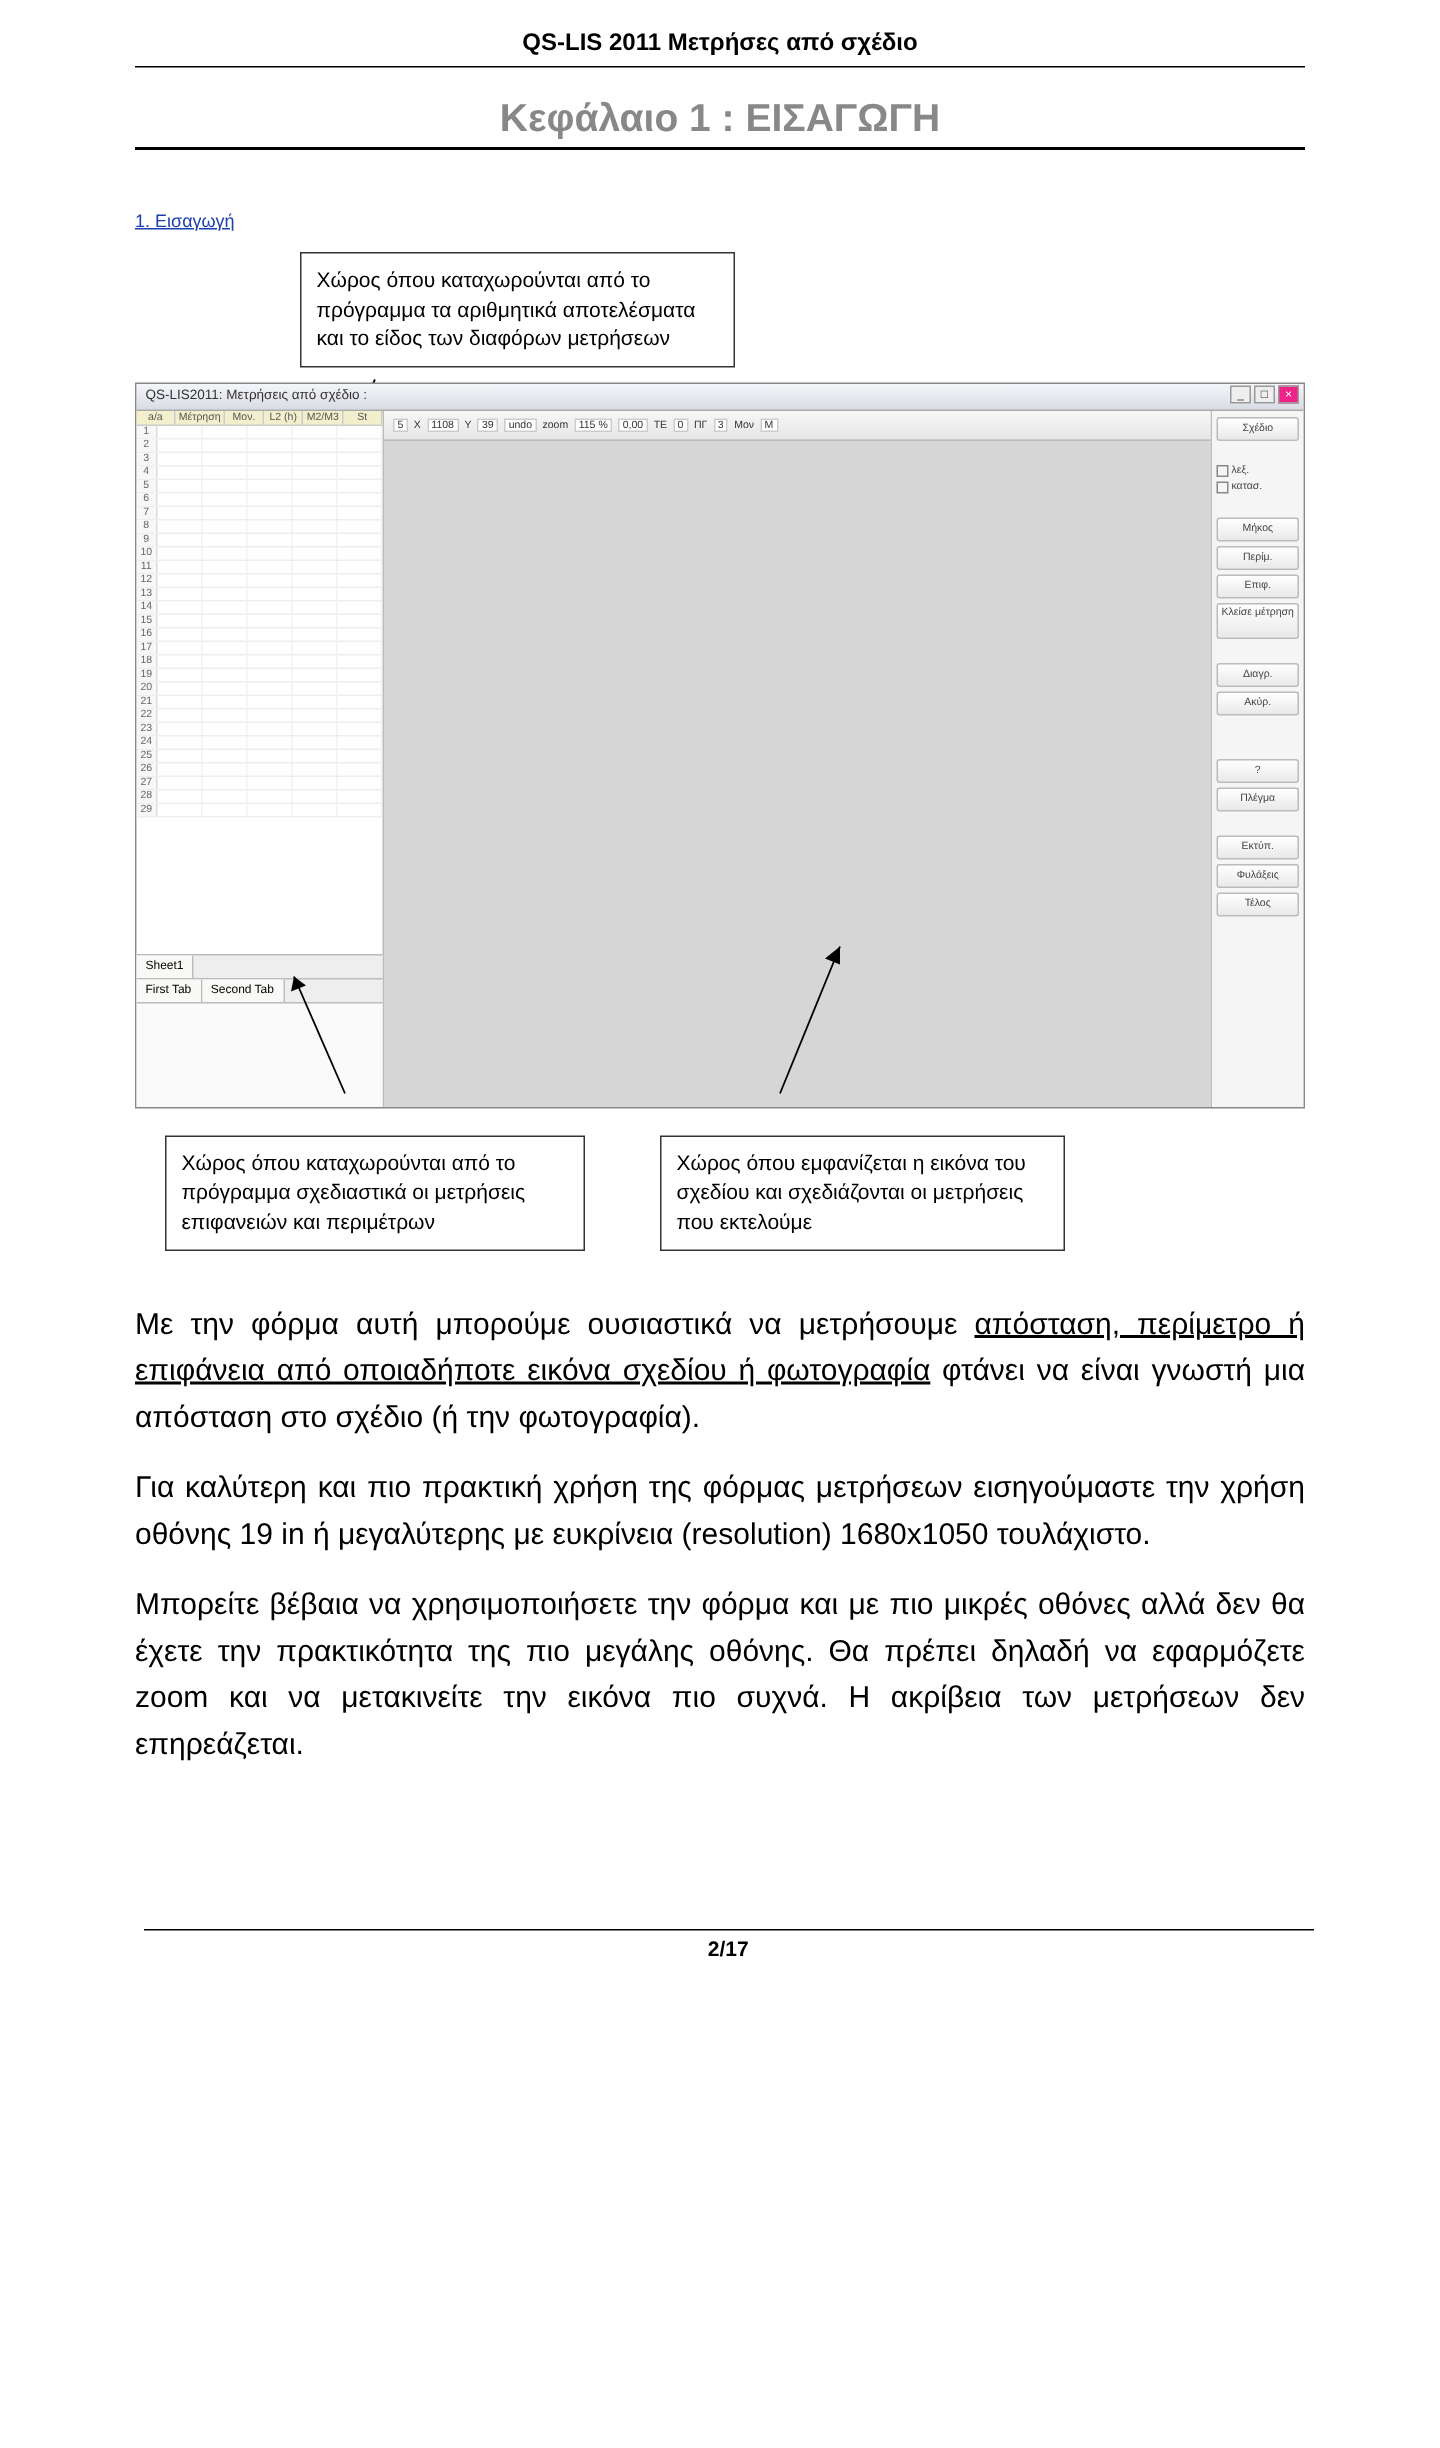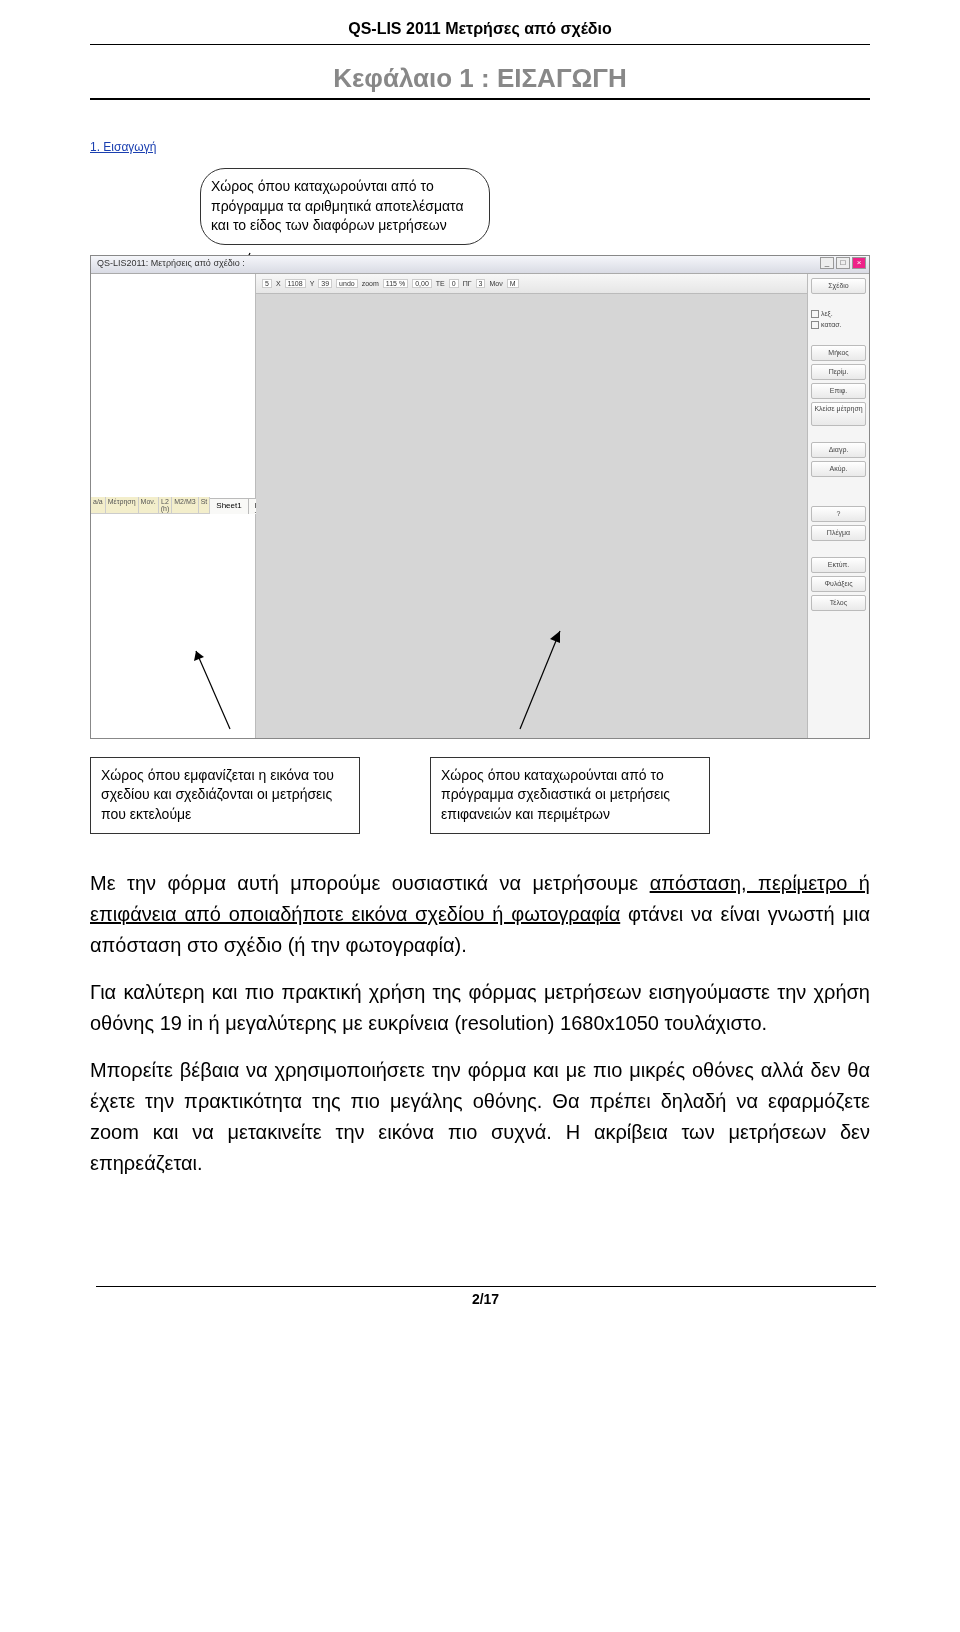--- a/index.html
+++ b/index.html
@@ -36,21 +36,21 @@
   }
   .callout-box {
     border: 1px solid #333;
     background: #fff;
     padding: 8px 10px;
     font-size: 14px;
     line-height: 1.4;
     color: #000;
     position: relative;
   }
-  .callout-top { width: 290px; margin-left: 110px; margin-bottom: 10px; border-radius: 25px; }
+  .callout-top { width: 290px; margin-left: 110px; margin-bottom: 10px; }
   .callout-row { display: flex; gap: 50px; margin-top: 18px; }
   .callout-left { width: 280px; margin-left: 20px; }
   .callout-right { width: 270px; }
   .screenshot {
     position: relative;
     width: 100%;
     height: 484px;
     border: 1px solid #888;
     background: linear-gradient(#e9eaee, #e1e3e8);
     margin-top: 4px;
@@ -67,22 +67,21 @@
   }
   .ss-close-btns { position: absolute; right: 3px; top: 1px; display: flex; gap: 2px; }
   .ss-close-btns div { width: 14px; height: 12px; border: 1px solid #999; background: #eee; font-size: 8px; text-align: center; line-height: 10px; }
   .ss-close-btns .red { background: #e28; color:#fff; }
   .ss-body { display: flex; height: calc(100% - 18px); }
   .ss-left {
     width: 165px;
     border-right: 1px solid #bbb;
     background: #fff;
     display: flex;
-    flex-direction: row;
-    align-items: center;
+    flex-direction: column;
   }
   .ss-grid-head {
     display: flex;
     font-size: 7px;
     background: #f3eecb;
     border-bottom: 1px solid #ccc;
   }
   .ss-grid-head div { border-right: 1px solid #ccc; padding: 1px 2px; flex: 1; text-align: center; color: #555; }
   .ss-grid-rows { flex: 1; overflow: hidden; }
   .ss-row { display: flex; height: 9px; border-bottom: 1px solid #eee; }
@@ -544,22 +543,22 @@
   <svg class="arrow-svg" style="left:100px; top:390px;" width="60" height="90">
     <line x1="40" y1="84" x2="6" y2="6" stroke="#000" stroke-width="1.2"></line>
     <polygon points="6,6 14,12 4,16" fill="#000"></polygon>
   </svg>
   <svg class="arrow-svg" style="left:420px; top:370px;" width="70" height="110">
     <line x1="10" y1="104" x2="50" y2="6" stroke="#000" stroke-width="1.2"></line>
     <polygon points="50,6 40,14 50,18" fill="#000"></polygon>
   </svg>
 
   <div class="callout-row">
+    <div class="callout-box callout-left">Χώρος όπου καταχωρούνται από το πρόγραμμα σχεδιαστικά οι μετρήσεις επιφανειών και περιμέτρων</div>
     <div class="callout-box callout-right">Χώρος όπου εμφανίζεται η εικόνα του σχεδίου και σχεδιάζονται οι μετρήσεις που εκτελούμε</div>
-    <div class="callout-box callout-left">Χώρος όπου καταχωρούνται από το πρόγραμμα σχεδιαστικά οι μετρήσεις επιφανειών και περιμέτρων</div>
   </div>
 </div>
 
 <div class="body-text">
   <p>
     <span>Με την φόρμα αυτή μπορούμε ουσιαστικά να μετρήσουμε </span><span class="u">απόσταση, περίμετρο ή επιφάνεια από οποιαδήποτε εικόνα σχεδίου ή φωτογραφία</span><span> φτάνει να είναι γνωστή μια απόσταση στο σχέδιο (ή την φωτογραφία).</span>
   </p>
   <p>Για καλύτερη και πιο πρακτική χρήση της φόρμας μετρήσεων εισηγούμαστε την χρήση οθόνης 19 in ή μεγαλύτερης με ευκρίνεια (resolution) 1680x1050 τουλάχιστο.</p>
   <p>Μπορείτε βέβαια να χρησιμοποιήσετε την φόρμα και με πιο μικρές οθόνες αλλά δεν θα έχετε την πρακτικότητα της πιο μεγάλης οθόνης. Θα πρέπει δηλαδή να εφαρμόζετε zoom και να μετακινείτε την εικόνα πιο συχνά. Η ακρίβεια των μετρήσεων δεν επηρεάζεται.</p>
 </div>

